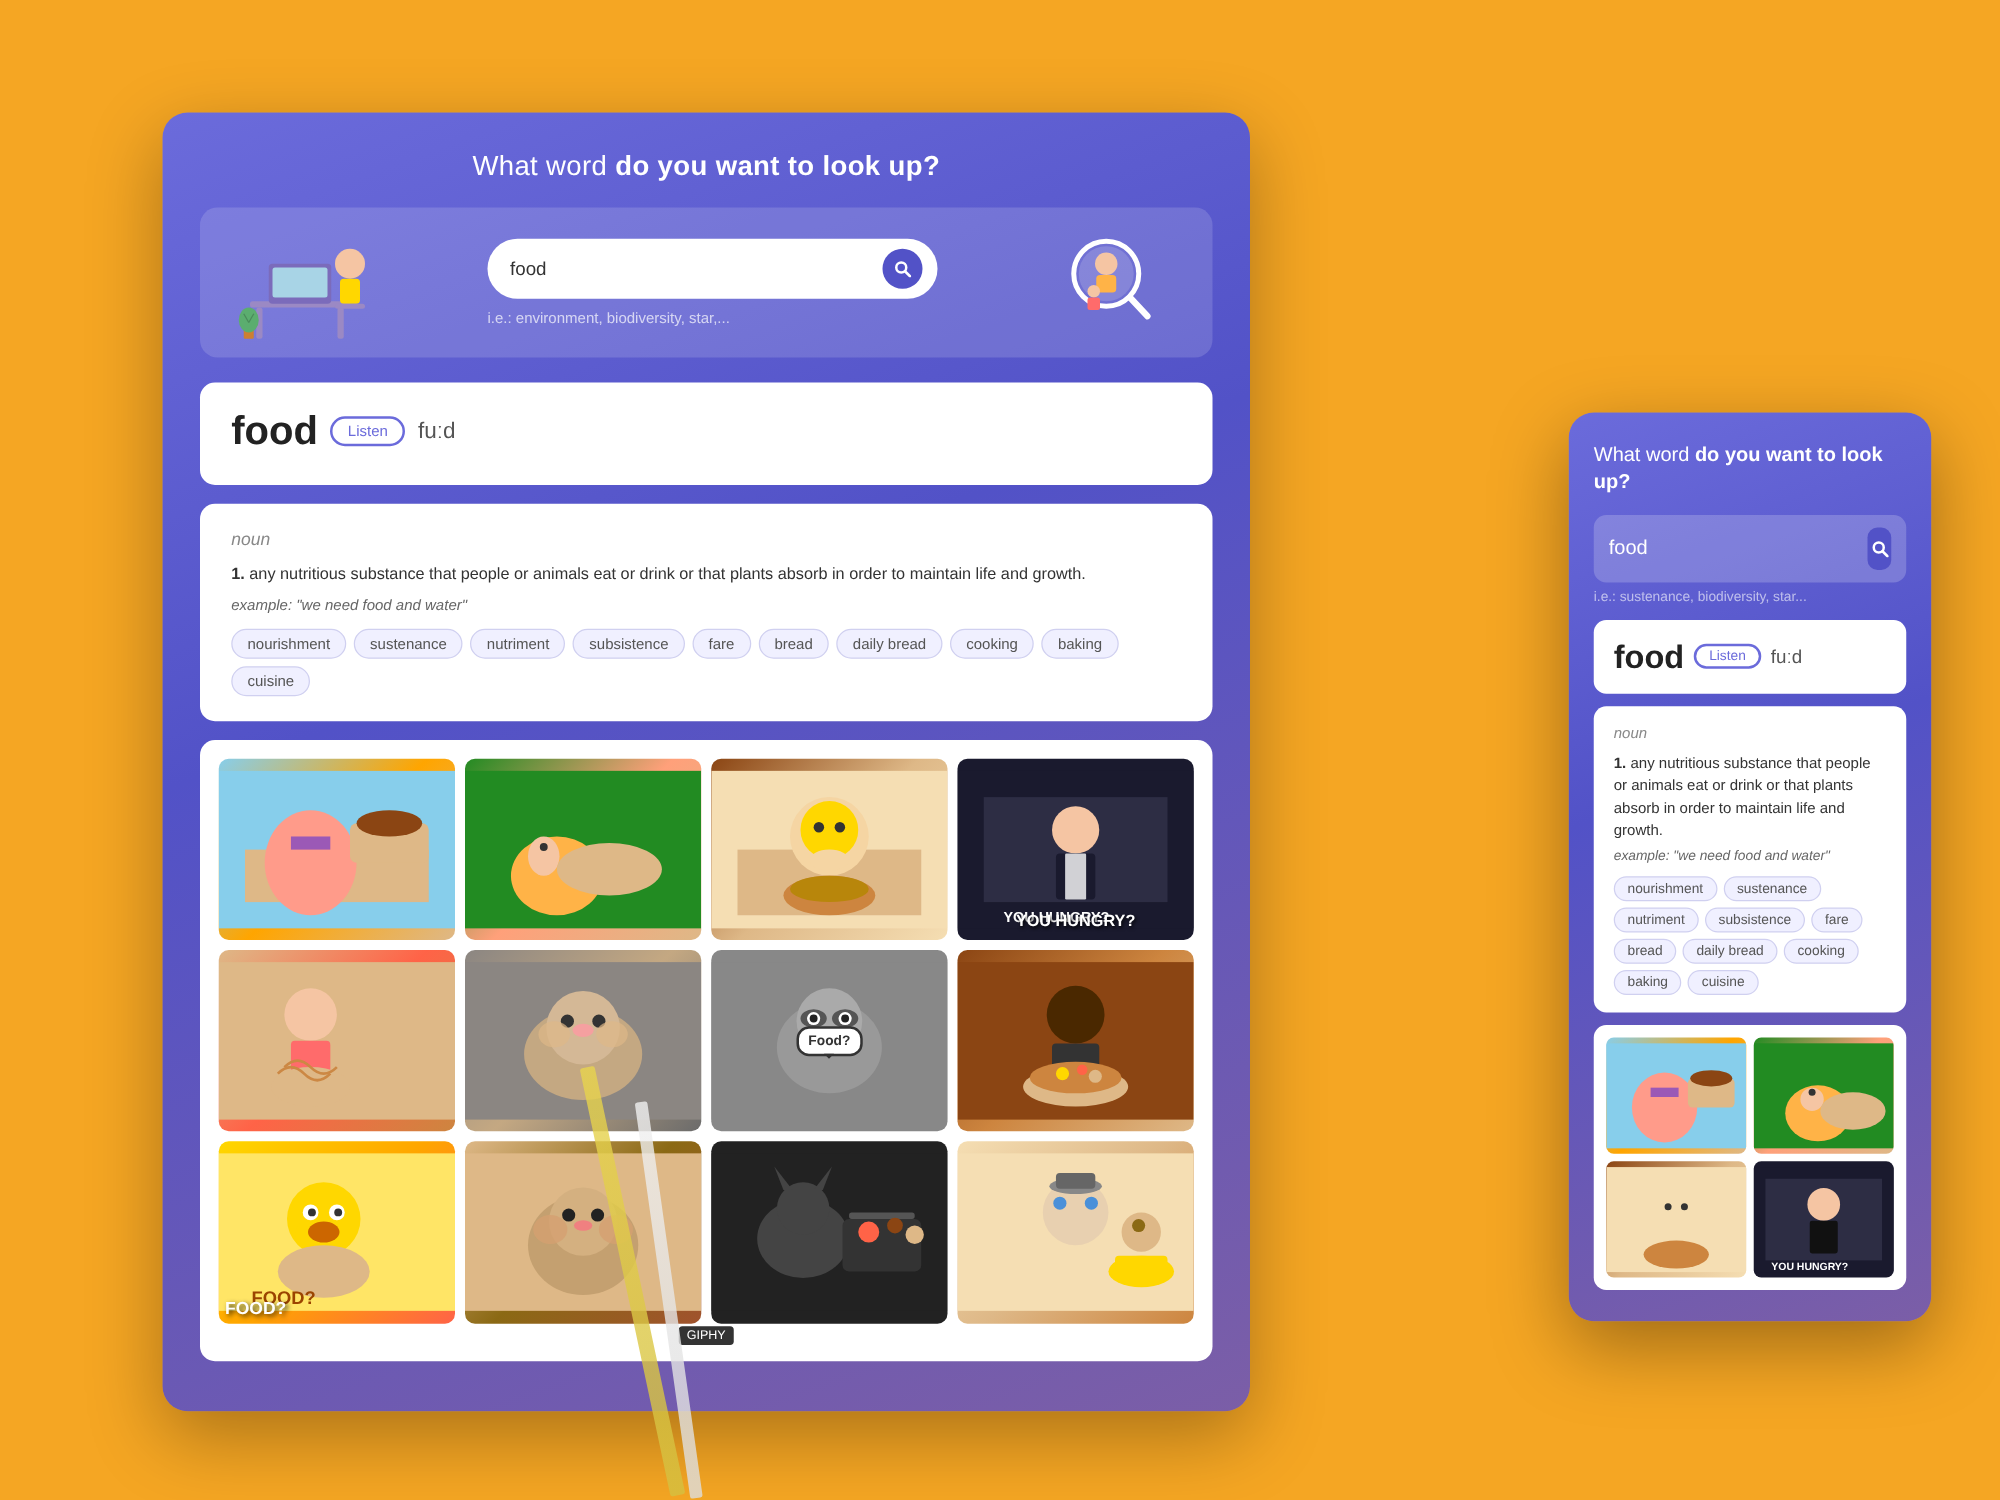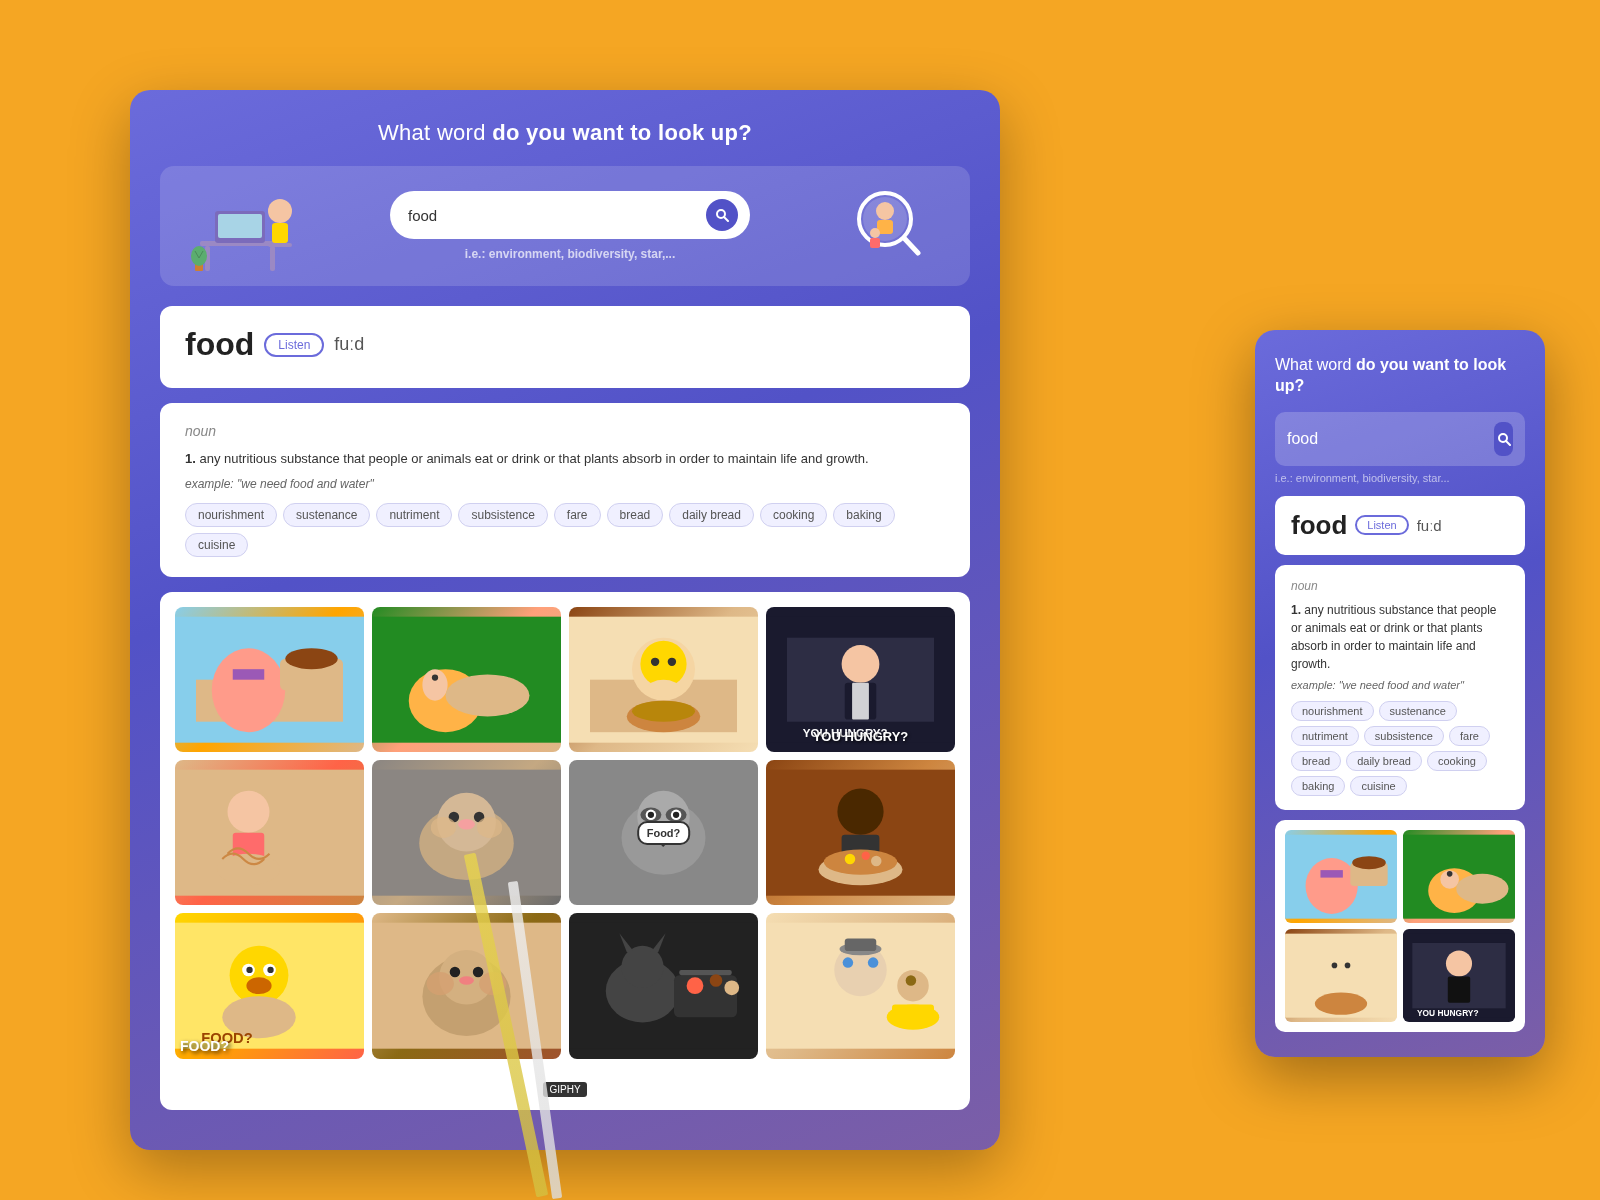--- a/index.html
+++ b/index.html
@@ -85,22 +85,21 @@
       display: flex;
       align-items: center;
       justify-content: center;
       color: white;
       font-size: 14px;
     }
 
     .search-placeholder-text {
       color: rgba(255,255,255,0.7);
       font-size: 12px;
-      text-align: center;
-      font-weight: bold;
+      text-align: left;
     }
 
     .search-illustration-right {
       width: 100px;
       height: 80px;
       position: relative;
       display: flex;
       align-items: center;
       justify-content: center;
     }
@@ -221,21 +220,21 @@
     .gif-8 { background: linear-gradient(135deg, #8B4513 0%, #CD853F 50%, #DEB887 100%); }
     .gif-9 { background: linear-gradient(135deg, #FFD700 0%, #FFA500 50%, #FF6347 100%); }
     .gif-10 { background: linear-gradient(135deg, #DEB887 0%, #8B6914 50%, #A0522D 100%); }
     .gif-11 { background: linear-gradient(135deg, #333 0%, #666 50%, #999 100%); }
     .gif-12 { background: linear-gradient(135deg, #F5DEB3 0%, #DEB887 50%, #CD853F 100%); }
 
     .giphy-credit {
       text-align: center;
       font-size: 10px;
       color: #aaa;
-      padding-top: 25px;
+      padding-top: 4px;
     }
 
     .footer-credit {
       text-align: center;
       font-size: 12px;
       color: rgba(255,255,255,0.7);
       padding-top: 5px;
     }
     .footer-credit a { color: white; font-weight: 700; }
 
@@ -728,21 +727,21 @@
 
   <div class="mobile-search-wrapper">
     <input class="mobile-search-input" type="text" value="food" style="">
     <button class="mobile-search-btn">
       <svg width="14" height="14" viewBox="0 0 14 14" fill="none">
         <circle cx="6" cy="6" r="4" stroke="white" stroke-width="2"></circle>
         <line x1="9" y1="9" x2="13" y2="13" stroke="white" stroke-width="2" stroke-linecap="round"></line>
       </svg>
     </button>
   </div>
-  <div class="mobile-placeholder-text">i.e.: environment, biodiversity, star...</div>
+  <div class="mobile-placeholder-text">i.e.: sustenance, biodiversity, star...</div>
 
   <div class="mobile-result-card">
     <div class="mobile-word-header">
       <span class="mobile-word-title">food</span>
       <button class="mobile-listen-btn">Listen</button>
       <span class="mobile-phonetic">fuːd</span>
     </div>
   </div>
 
   <div class="mobile-definition-card">

